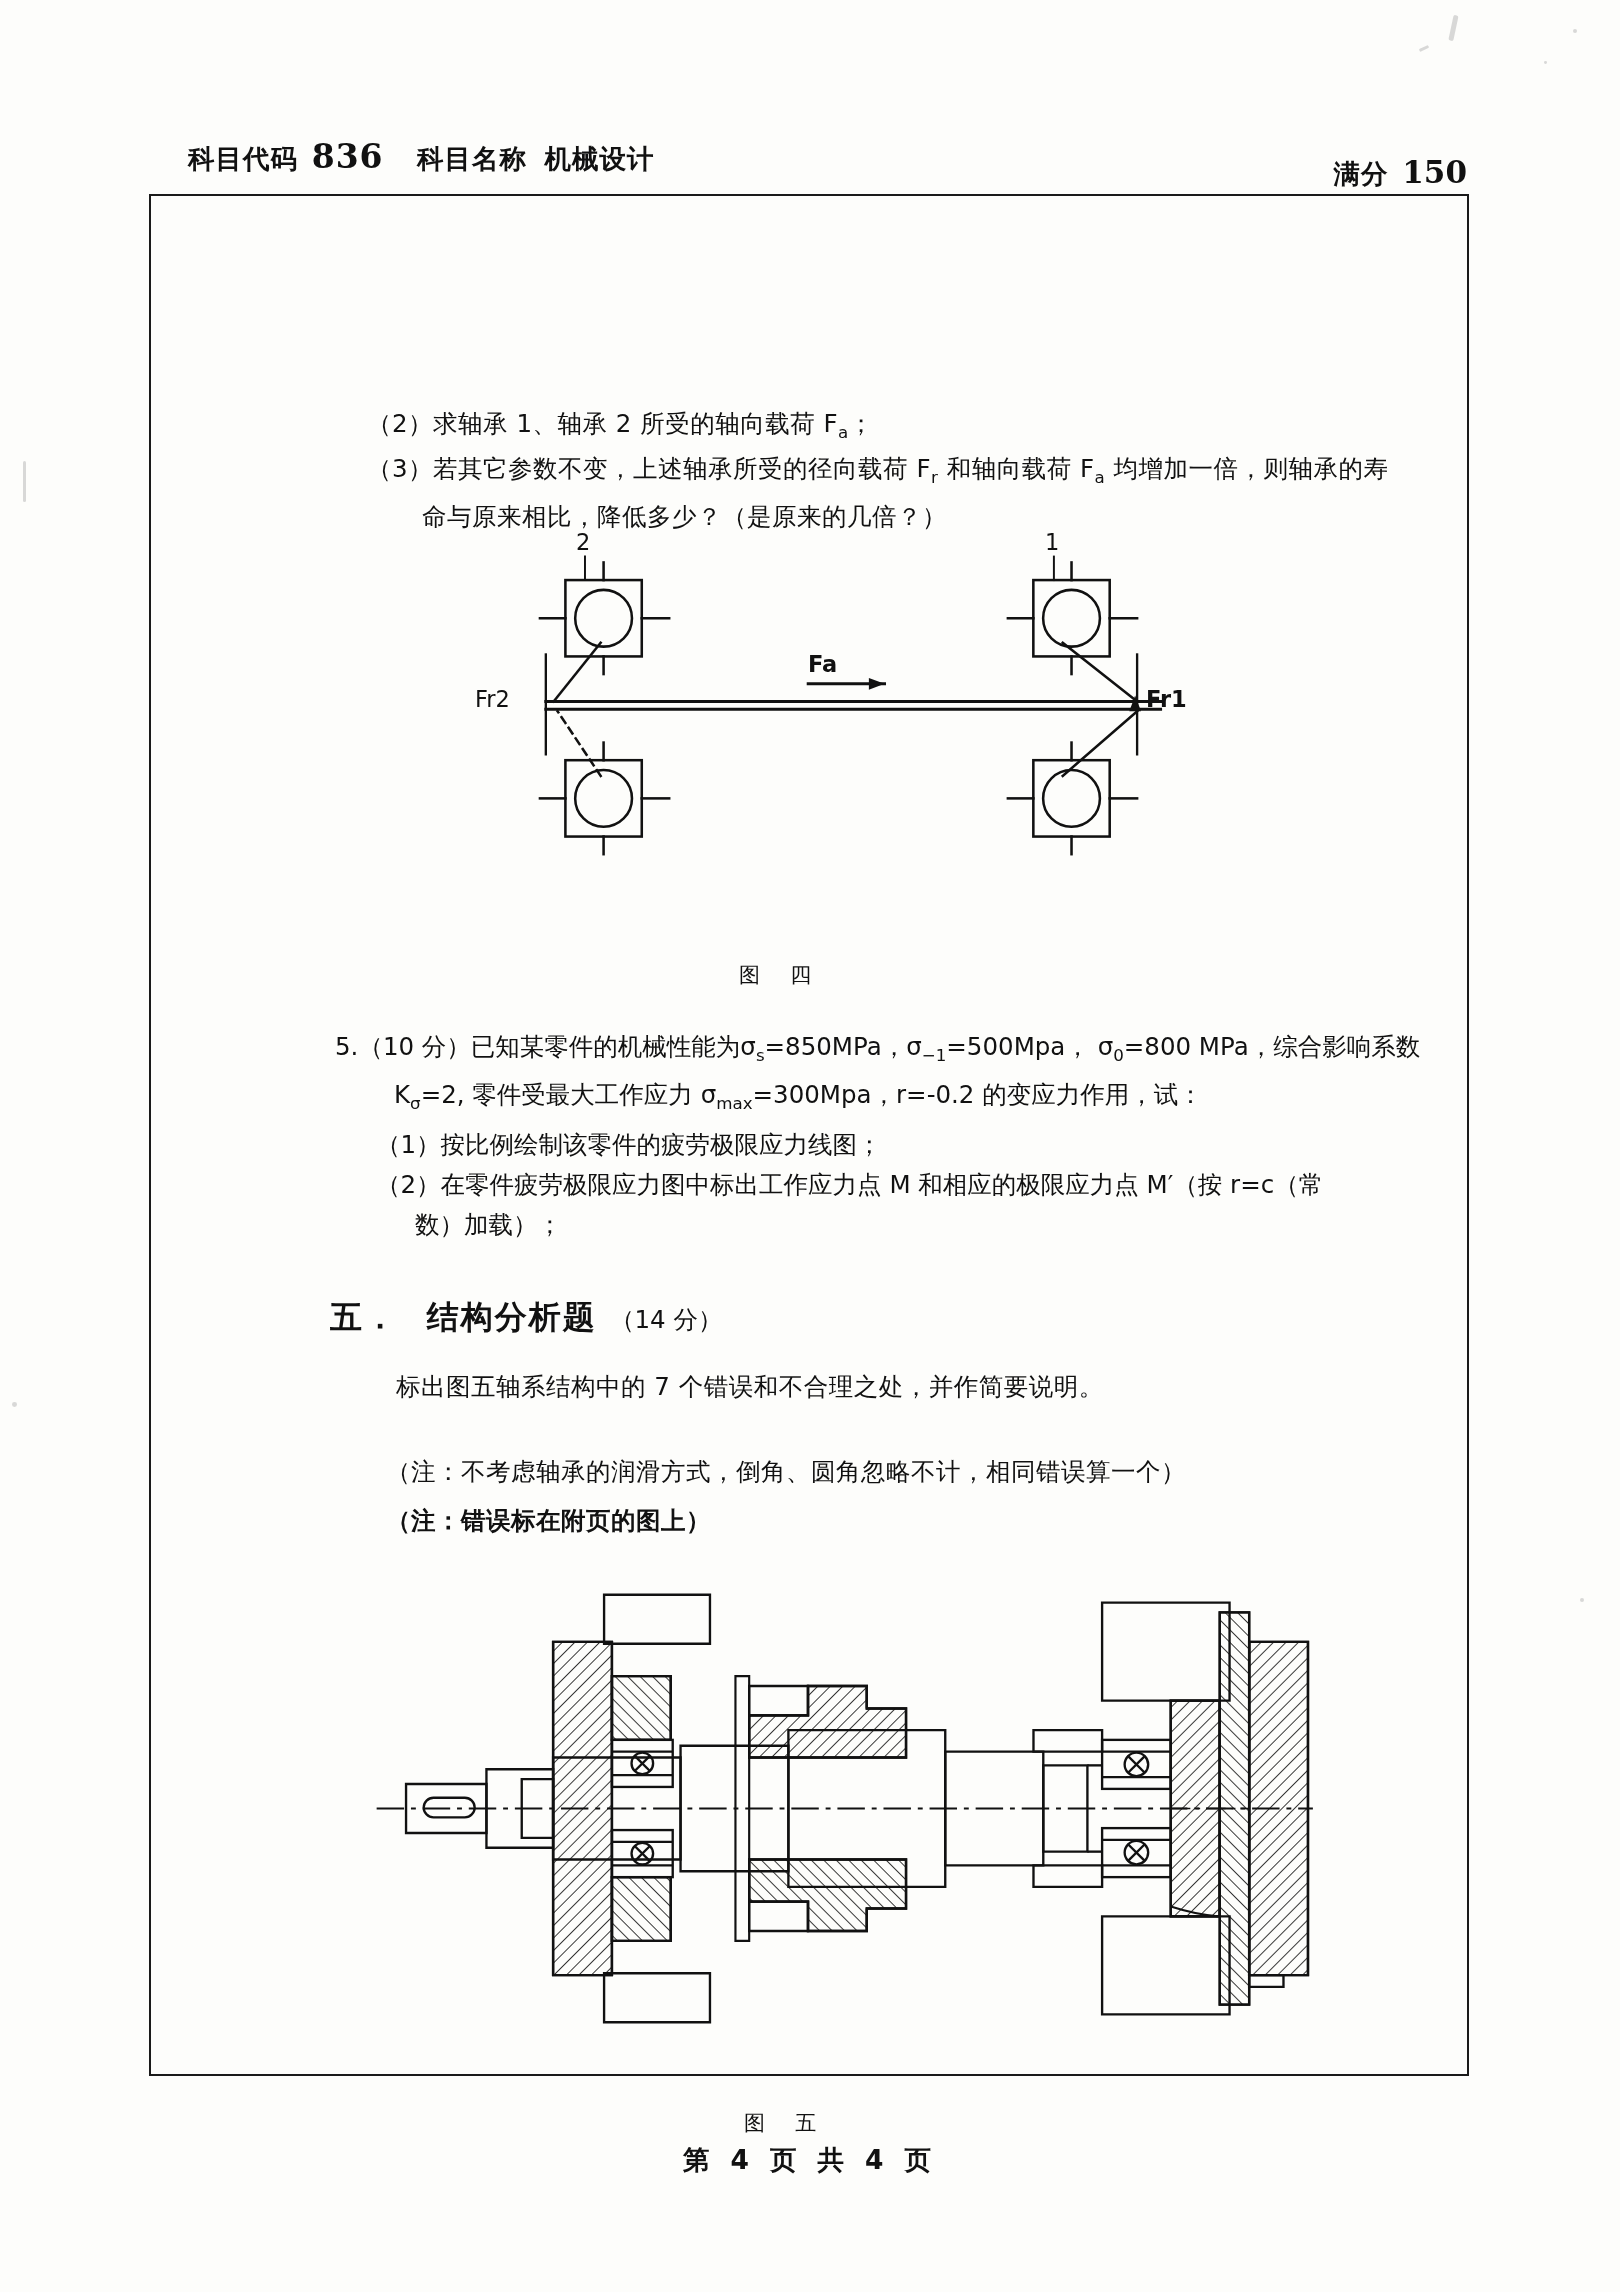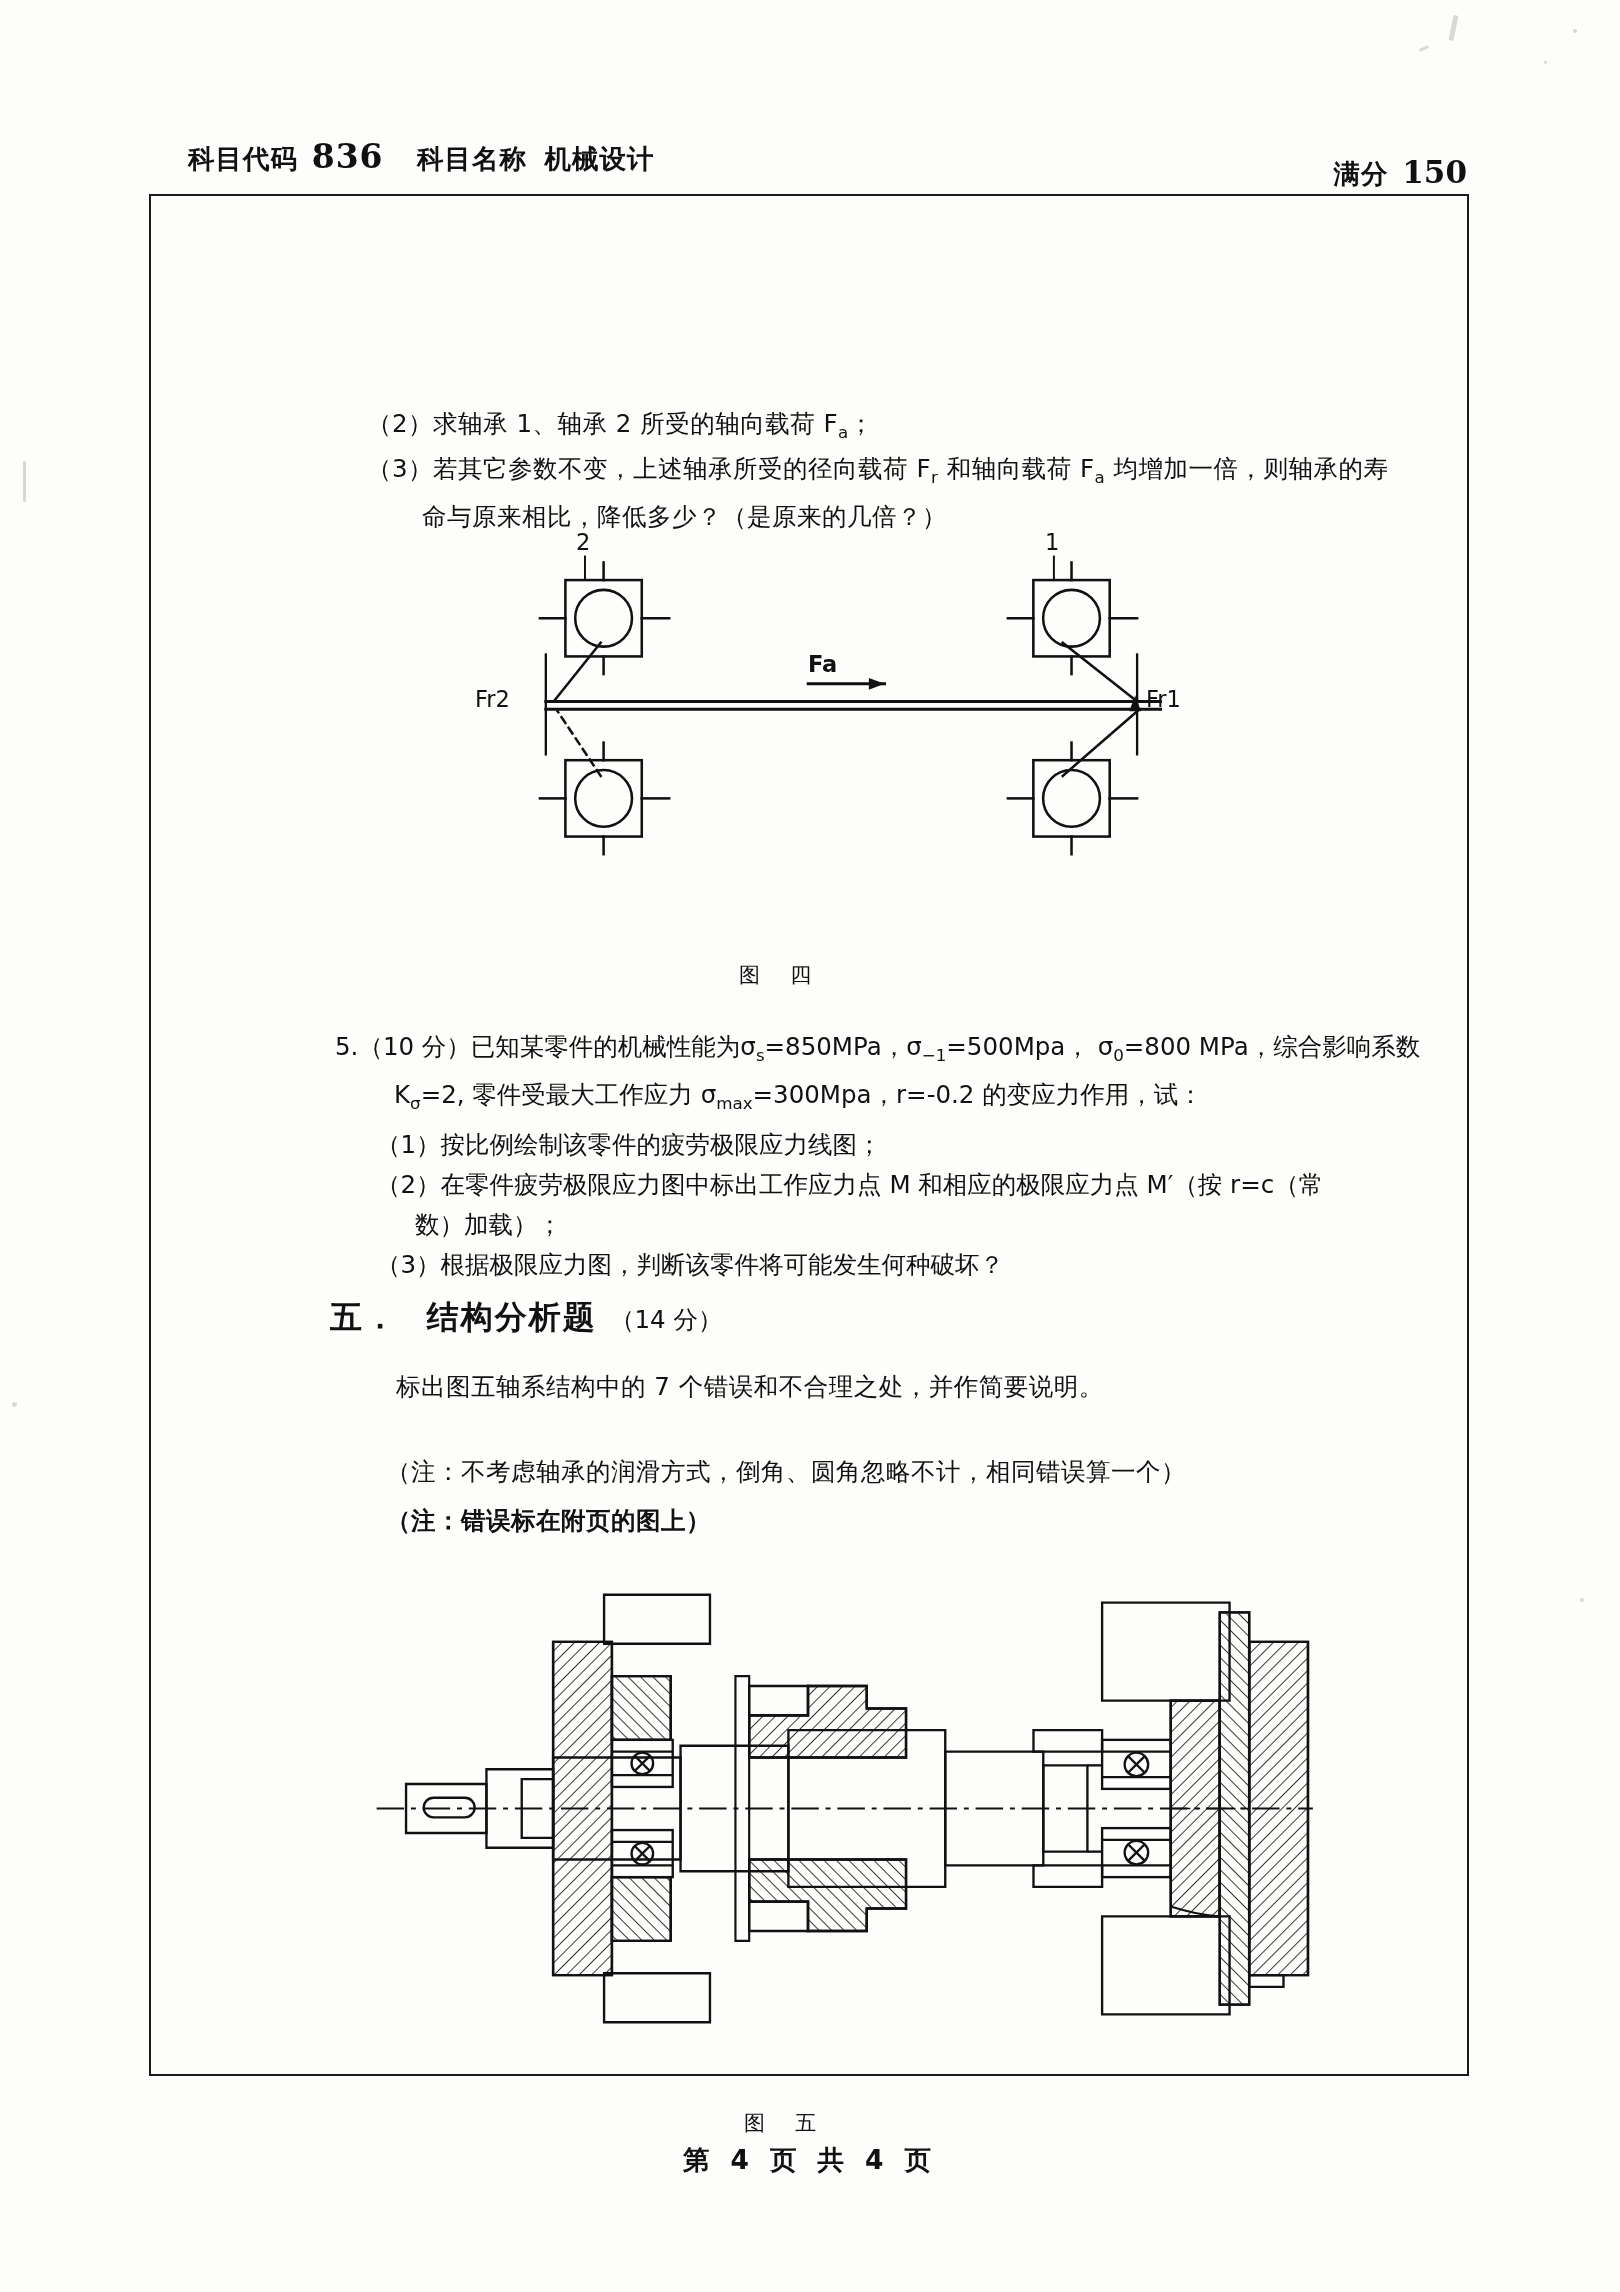--- a/index.html
+++ b/index.html
@@ -255,32 +255,31 @@
           <line x1="300" y1="150" x2="378" y2="150" stroke-width="3"></line>
           <polygon points="378,150 362,144 362,156" fill="#111" stroke="none"></polygon>
 
           <polygon points="634,162 628,178 640,178" fill="#111" stroke="none"></polygon>
         </g>
       </svg>
       <div style="position:absolute;left:62px;top:-7.8px;font-size:22.5px;">2</div>
       <div style="position:absolute;left:531px;top:-7.8px;font-size:22.5px;">1</div>
       <div style="position:absolute;left:294px;top:114px;font-size:22.5px;font-weight:600;">Fa</div>
       <div style="position:absolute;left:-39px;top:149px;font-size:22.5px;">Fr2</div>
-      <div style="position:absolute;left:632px;top:149px;font-size:22.5px;">Fr1</div>
+      <div style="position:absolute;left:632px;top:149px;font-size:22.5px;font-weight:bold;">Fr1</div>
     </div>
 
     <div class="fig-caption" style="left:588px;top:765px;">图  四</div>
 
     <div class="num5">
       <span>5.（10 分）已知某零件的机械性能为σ</span><sub class="sm">s</sub><span>=850MPa，σ</span><sub class="sm">−1</sub><span>=500Mpa，   σ</span><sub class="sm">0</sub><span>=800 MPa，综合影响系数</span>
       <span class="l2"><span>K</span><sub class="sm">σ</sub><span>=2, 零件受最大工作应力  σ</span><sub class="sm">max</sub><span>=300Mpa，r=-0.2 的变应力作用，试：</span></span>
       <span class="sub1">（1）按比例绘制该零件的疲劳极限应力线图；</span>
       <span class="sub2">（2）在零件疲劳极限应力图中标出工作应力点 M 和相应的极限应力点 M′（按 r=c（常</span>
       <span class="sub2b">数）加载）；</span>
-      <span class="sub3">（3）根据极限应力图，判断该零件将可能发生何种破坏？</span>
     </div>
 
     <div class="sec5">
       <span>五．</span>
       <span style="margin-left:15.7px;">结构分析题</span>
       <span class="pts">（14 分）</span>
     </div>
 
     <div class="p1">标出图五轴系结构中的 7 个错误和不合理之处，并作简要说明。</div>
     <div class="p2">（注：不考虑轴承的润滑方式，倒角、圆角忽略不计，相同错误算一个）</div>

